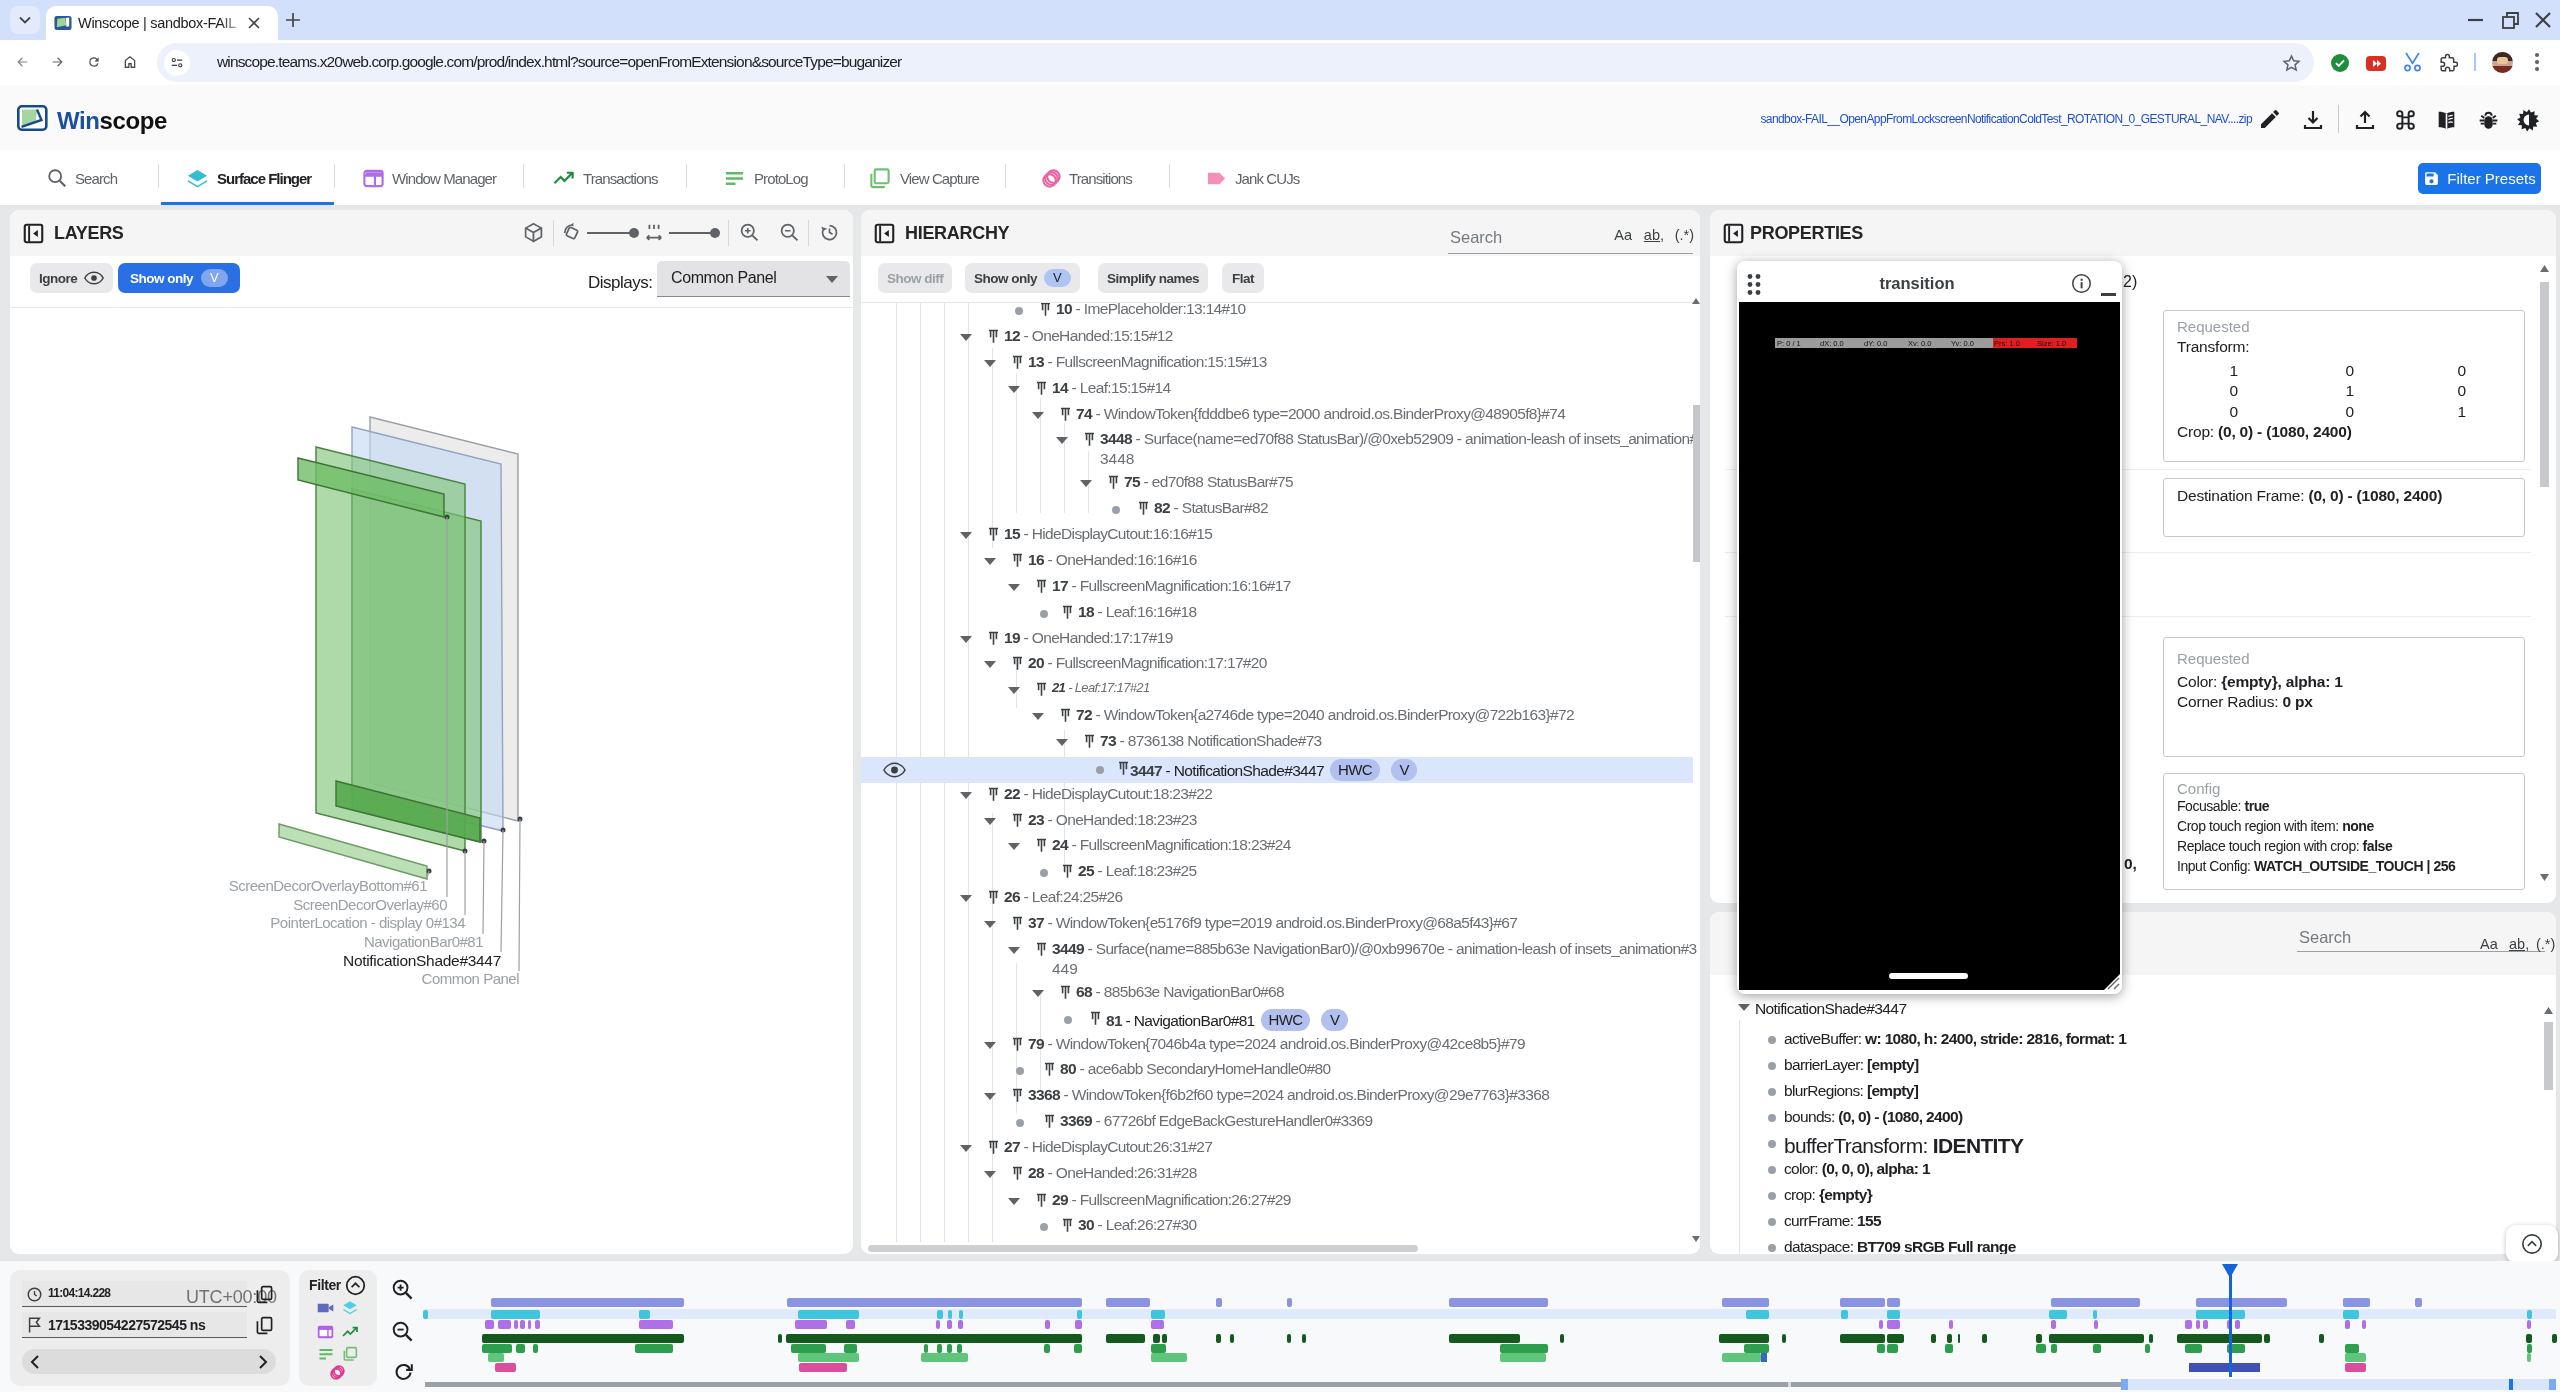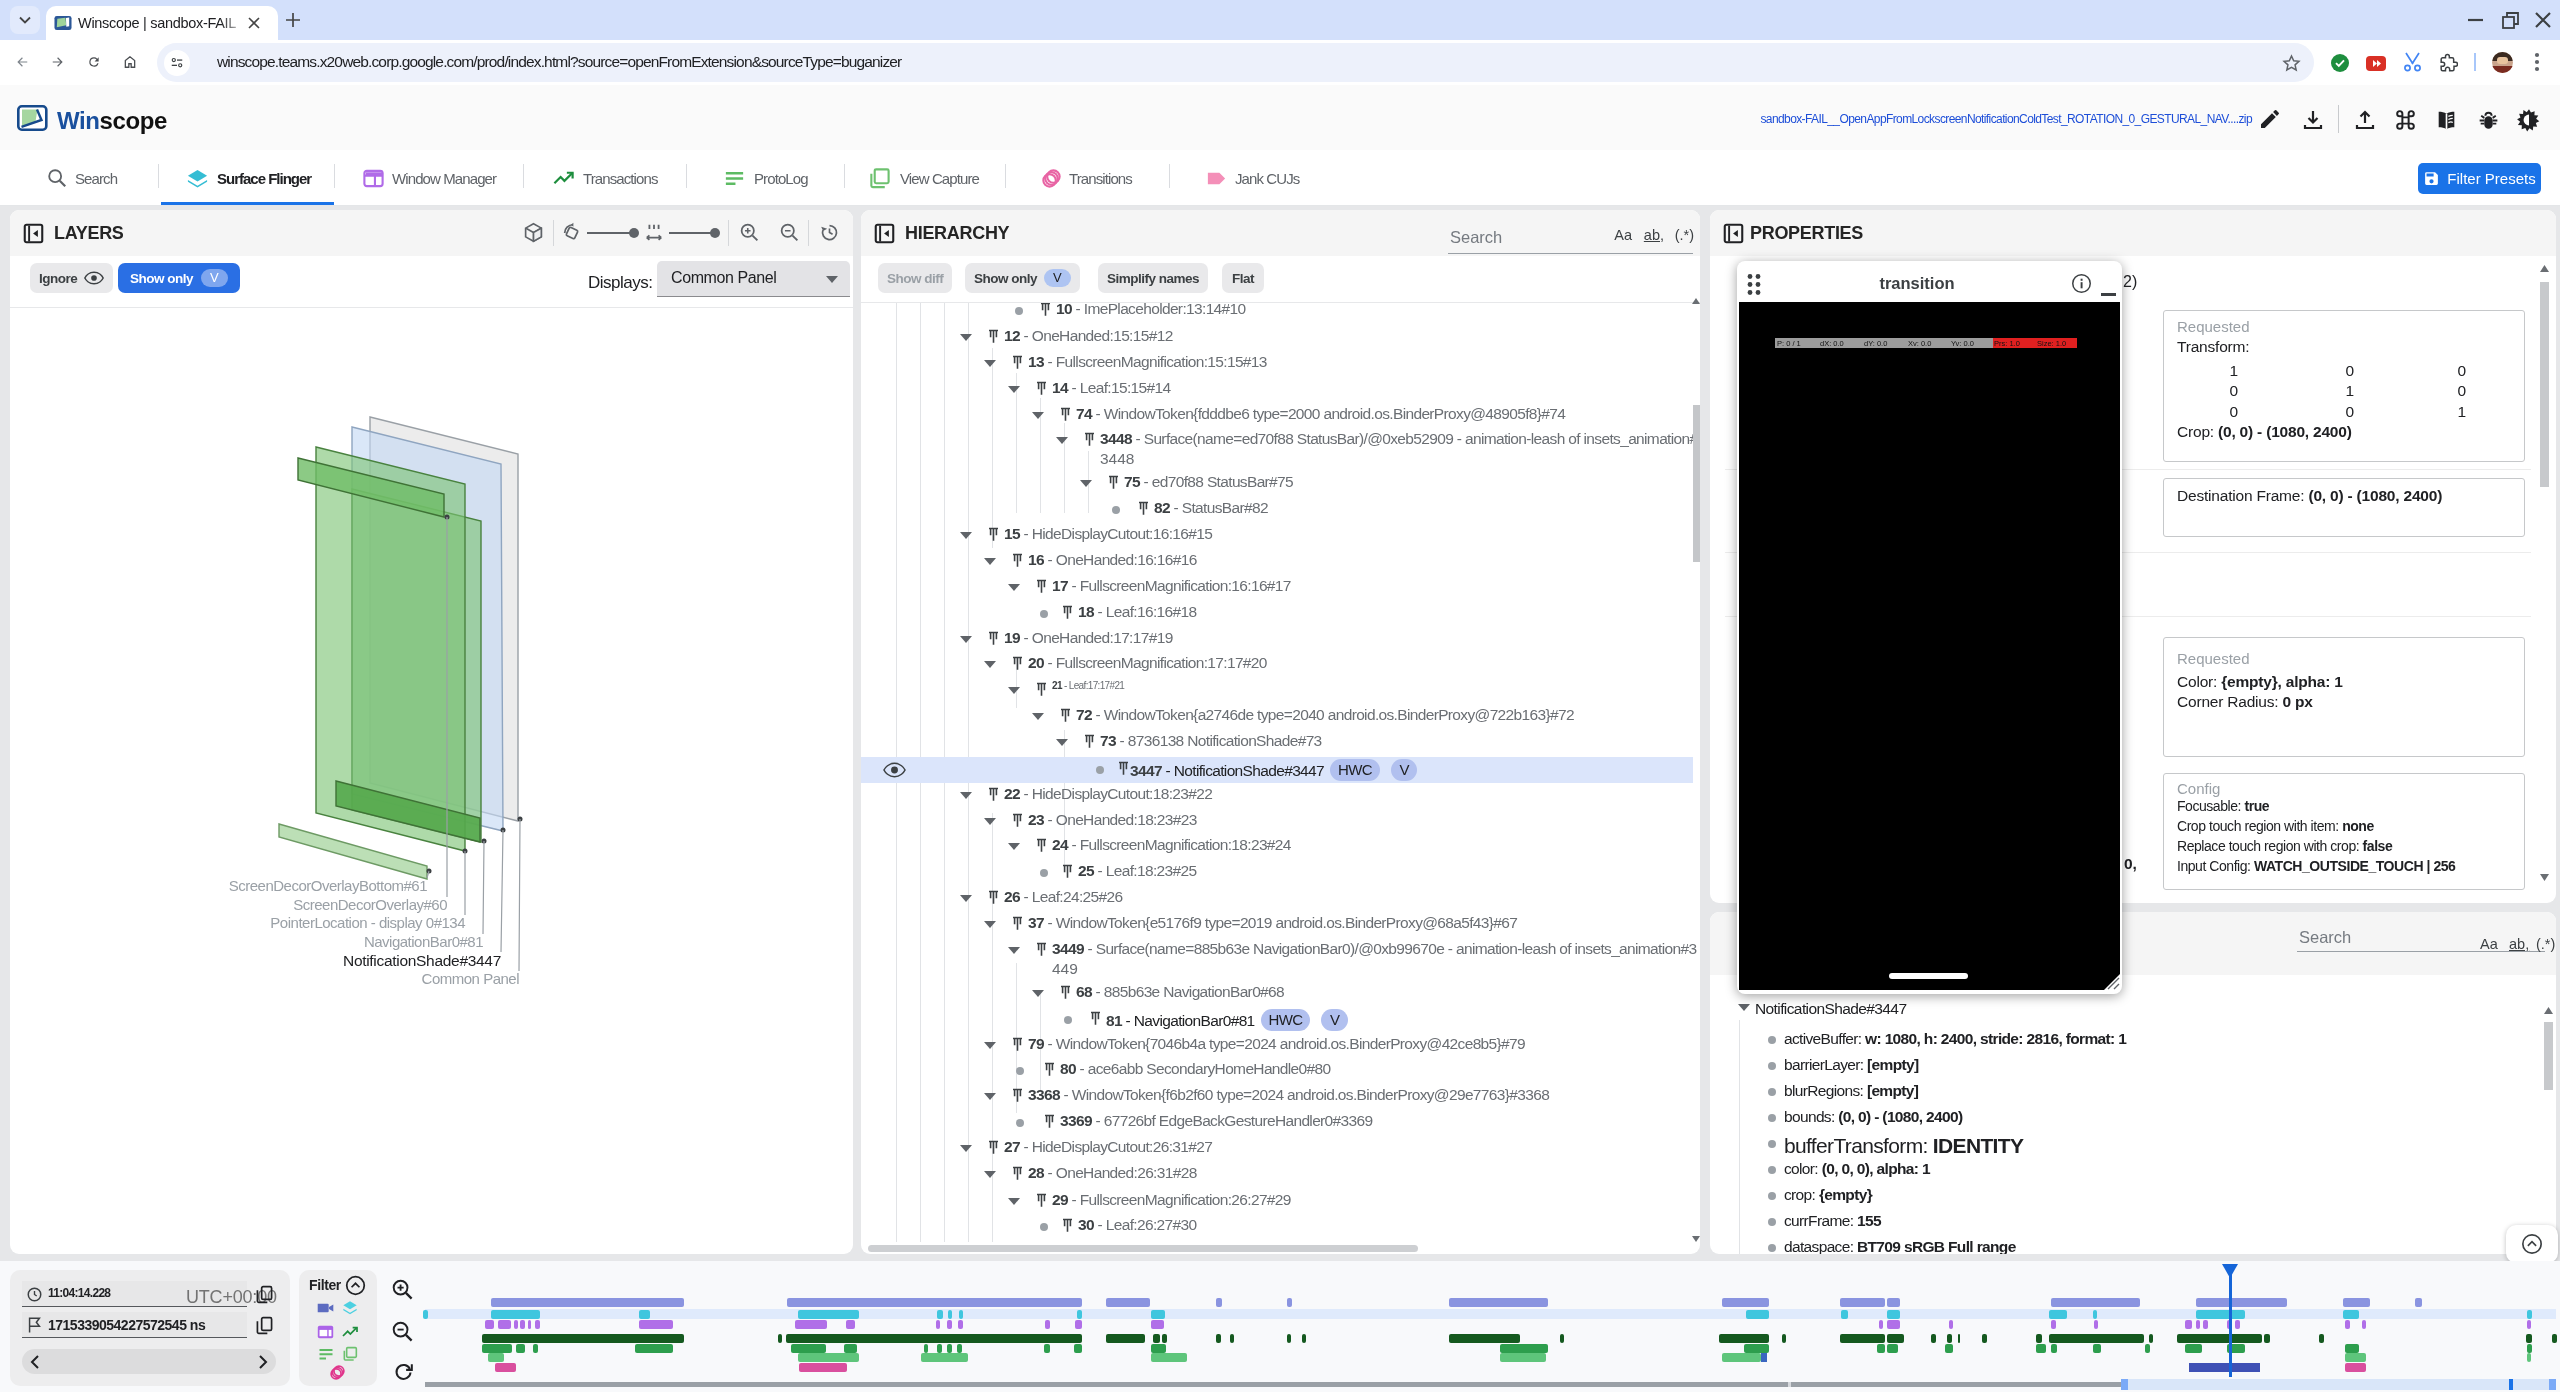--- a/index.html
+++ b/index.html
@@ -468,21 +468,21 @@
 <div class="abs" style="left:143px;top:326px;font-size:15.5px;letter-spacing:-0.65px;color:#6a6e73;white-space:nowrap;"><span class="tnum">19</span> - OneHanded:17:17#19</div>
 <div class="abs" style="left:123px;top:358px;width:0;height:0;box-sizing:content-box;border-left:6px solid transparent;border-right:6px solid transparent;border-top:7.5px solid #5f6368"></div>
 <svg class="abs" style="left:151px;top:353px" width="11" height="16" viewBox="0 0 11 16">
         <path d="M1 1.5 H10 M2.6 1.5 V8.2 M8.4 1.5 V8.2 M5.5 1.5 V13.8" stroke="#3c4043" stroke-width="1.6" fill="none"></path>
       </svg>
 <div class="abs" style="left:167px;top:351px;font-size:15.5px;letter-spacing:-0.65px;color:#6a6e73;white-space:nowrap;"><span class="tnum">20</span> - FullscreenMagnification:17:17#20</div>
 <div class="abs" style="left:147px;top:384px;width:0;height:0;box-sizing:content-box;border-left:6px solid transparent;border-right:6px solid transparent;border-top:7.5px solid #5f6368"></div>
 <svg class="abs" style="left:175px;top:379px" width="11" height="16" viewBox="0 0 11 16">
         <path d="M1 1.5 H10 M2.6 1.5 V8.2 M8.4 1.5 V8.2 M5.5 1.5 V13.8" stroke="#3c4043" stroke-width="1.6" fill="none"></path>
       </svg>
-<div class="abs" style="left:191px;top:377px;font-size:10px;letter-spacing:-0.65px;color:#6a6e73;white-space:nowrap;"><span class="tnum">21</span> - Leaf:17:17#21</div>
+<div class="abs" style="left:191px;top:377px;font-size:13px;letter-spacing:-0.65px;color:#6a6e73;white-space:nowrap;font-style:italic;"><span class="tnum">21</span> - Leaf:17:17#21</div>
 <div class="abs" style="left:171px;top:410px;width:0;height:0;box-sizing:content-box;border-left:6px solid transparent;border-right:6px solid transparent;border-top:7.5px solid #5f6368"></div>
 <svg class="abs" style="left:199px;top:405px" width="11" height="16" viewBox="0 0 11 16">
         <path d="M1 1.5 H10 M2.6 1.5 V8.2 M8.4 1.5 V8.2 M5.5 1.5 V13.8" stroke="#3c4043" stroke-width="1.6" fill="none"></path>
       </svg>
 <div class="abs" style="left:215px;top:403px;font-size:15.5px;letter-spacing:-0.65px;color:#6a6e73;white-space:nowrap;"><span class="tnum">72</span> - WindowToken{a2746de type=2040 android.os.BinderProxy@722b163}#72</div>
 <div class="abs" style="left:195px;top:436px;width:0;height:0;box-sizing:content-box;border-left:6px solid transparent;border-right:6px solid transparent;border-top:7.5px solid #5f6368"></div>
 <svg class="abs" style="left:223px;top:431px" width="11" height="16" viewBox="0 0 11 16">
         <path d="M1 1.5 H10 M2.6 1.5 V8.2 M8.4 1.5 V8.2 M5.5 1.5 V13.8" stroke="#3c4043" stroke-width="1.6" fill="none"></path>
       </svg>
 <div class="abs" style="left:239px;top:429px;font-size:15.5px;letter-spacing:-0.65px;color:#6a6e73;white-space:nowrap;"><span class="tnum">73</span> - 8736138 NotificationShade#73</div>

